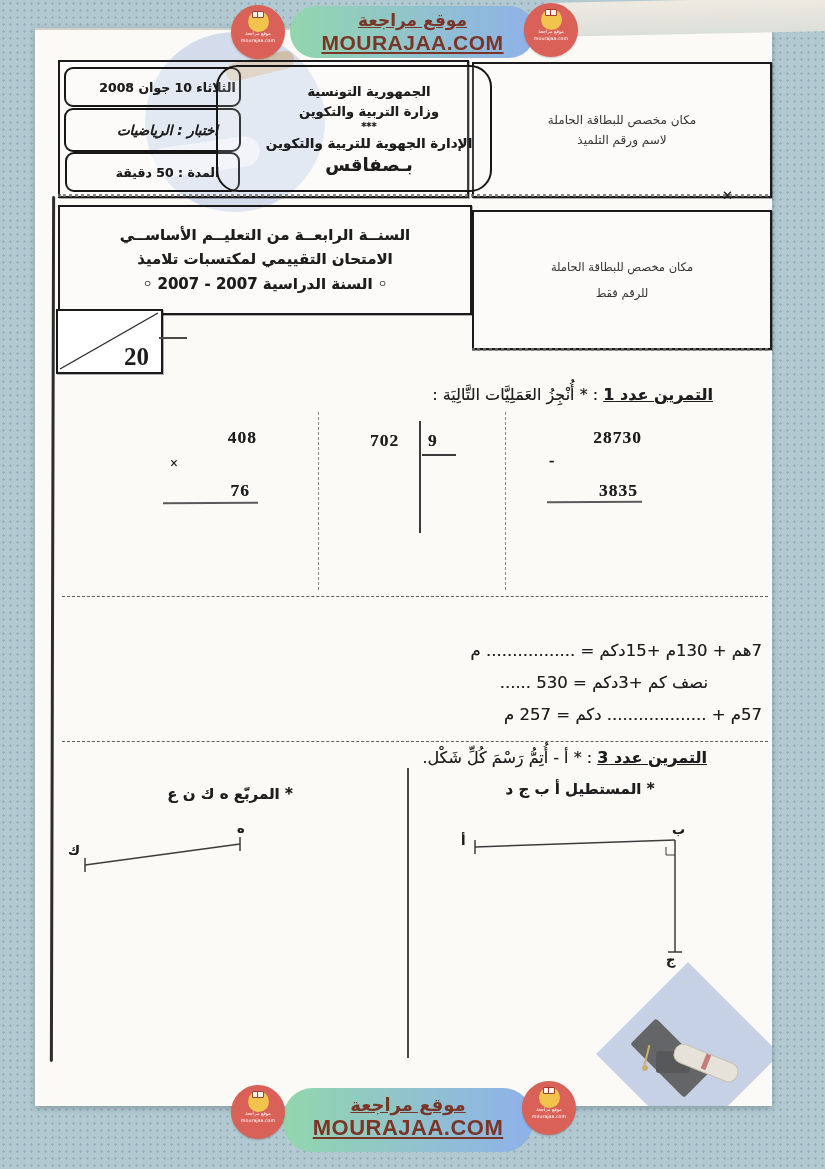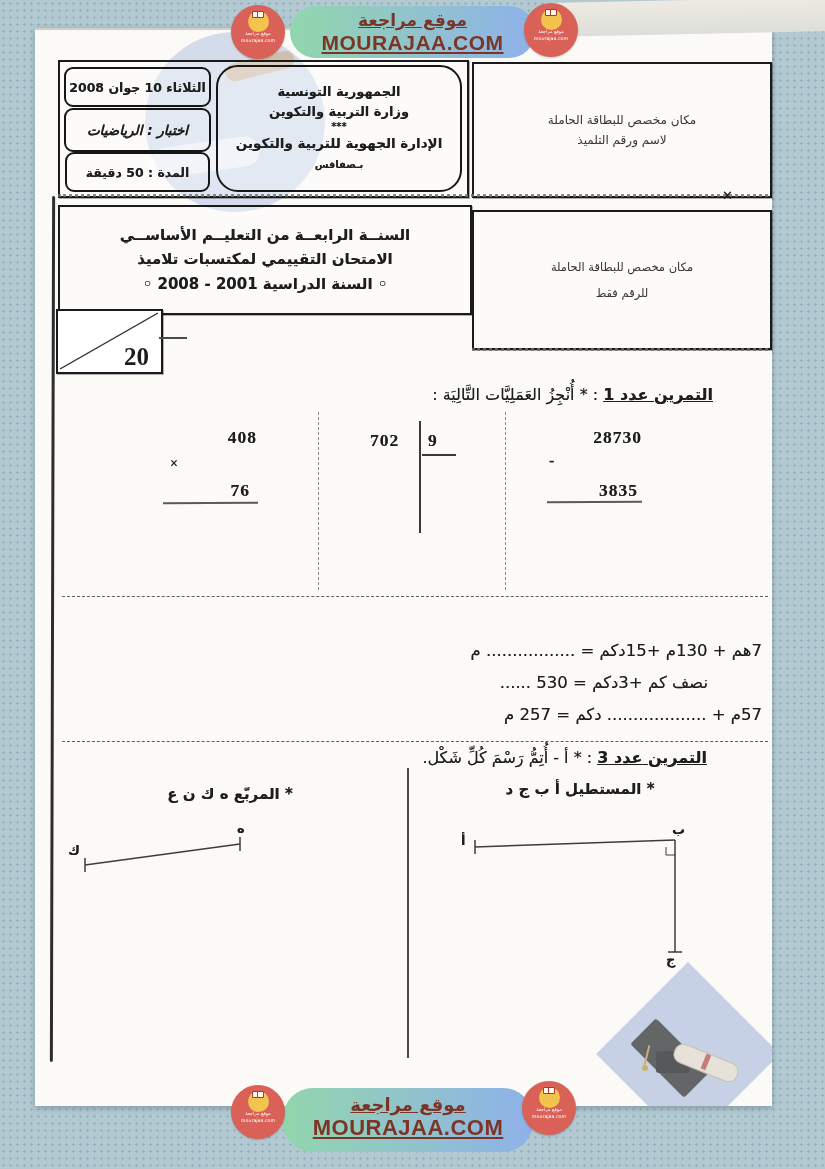--- a/index.html
+++ b/index.html
@@ -44,21 +44,21 @@
     text-align:center;box-shadow:0 1px 2px rgba(0,0,0,.2);}
   .logo-badge{width:21px;height:21px;border-radius:50%;background:#f2c44d;margin:4px auto 0;}
   .book{display:block;width:12px;height:7px;margin:6px auto 0;background:#fff8ee;border-radius:1px;
     box-shadow:inset 0 0 0 1px #a63d2c;position:relative;}
   .book:after{content:"";position:absolute;left:5px;top:0;width:1px;height:7px;background:#a63d2c;}
   .logo-txt{color:#fff;font-size:7px;line-height:7px;transform:scale(.68);transform-origin:50% 0;white-space:nowrap;}
   
   .frame{position:absolute;border:2.5px solid #1a1a1a;background:rgba(255,255,255,.25);z-index:5;
     box-shadow:1px 1px 0 rgba(0,0,0,.3);}
   .rbox{position:absolute;border:2px solid #161616;border-radius:9px;text-align:center;z-index:6;
-    background:rgba(255,255,255,.15);}
+    background:rgba(255,255,255,.15);padding-left:30px;}
   .hatch{position:absolute;border-top:3px dotted #6f6f6f;height:0;z-index:5;opacity:.8;}
   .ctr{display:flex;flex-direction:column;justify-content:center;align-items:center;}
   .scanline{position:absolute;left:51px;top:196px;width:3px;height:866px;background:#2d2d2d;
     transform:rotate(.15deg);border-radius:2px;z-index:6;}
   .num{font-family:"Liberation Serif","DejaVu Serif",serif;font-weight:bold;font-size:17.5px;
     letter-spacing:1px;z-index:5;}
   .opline{position:absolute;height:0;border-top:2px solid #5a5a5a;transform:rotate(-.4deg);z-index:5;}
   .vdash{position:absolute;width:0;border-left:1px dashed #8a8a8a;z-index:5;}
   .hdash{position:absolute;height:0;border-top:1.5px dashed #5f5f5f;z-index:5;}
   .ex-title{position:absolute;direction:rtl;white-space:nowrap;z-index:5;font-size:16px;}
@@ -121,35 +121,35 @@
   </div>
   <div class="rbox ctr ink" style="left:65px;top:152px;width:141px;height:36px;font-size:12.5px;font-weight:bold;">
     <span class="rtl">المدة : 50 دقيقة</span>
   </div>
 
   <div class="rbox ctr ink" style="left:216px;top:65px;width:242px;height:123px;border-radius:22px;border-width:2.5px;">
     <div class="rtl" style="font-size:13px;font-weight:bold;line-height:20px;">الجمهورية التونسية</div>
     <div class="rtl" style="font-size:13px;font-weight:bold;line-height:20px;">وزارة التربية والتكوين</div>
     <div style="font-size:10px;line-height:10px;font-weight:bold;">***</div>
     <div class="rtl" style="font-size:13.5px;font-weight:bold;line-height:22px;">الإدارة الجهوية للتربية والتكوين</div>
-    <div class="rtl" style="font-size:10px;font-weight:bold;line-height:22px;">بـصفاقس</div>
+    <div class="rtl" style="font-size:18px;font-weight:bold;line-height:22px;">بـصفاقس</div>
   </div>
 
   <div class="frame ctr" style="left:472px;top:62px;width:296px;height:132px;">
     <div class="rtl" style="font-size:12px;line-height:20px;color:#333;">مكان مخصص للبطاقة الحاملة</div>
     <div class="rtl" style="font-size:12px;line-height:20px;color:#333;">لاسم ورقم التلميذ</div>
   </div>
 
   <div class="hatch" style="left:58px;top:194px;width:710px;"></div>
   <div class="abs ink" style="left:722px;top:188px;font-size:13px;z-index:6;">✕</div>
 
   <div class="frame ctr" style="left:58px;top:205px;width:410px;height:106px;">
     <div class="rtl ink" style="font-size:15px;font-weight:bold;line-height:24px;">السنــة الرابعــة من التعليــم الأساســي</div>
     <div class="rtl ink" style="font-size:15px;font-weight:bold;line-height:24px;">الامتحان التقييمي لمكتسبات تلاميذ</div>
-    <div class="rtl ink" style="font-size:15px;font-weight:bold;line-height:27px;">◦ السنة الدراسية 2001 - 2008 ◦</div>
+    <div class="rtl ink" style="font-size:15px;font-weight:bold;line-height:27px;">◦ السنة الدراسية 2007 - 2007 ◦</div>
   </div>
 
   <div class="frame ctr" style="left:472px;top:210px;width:296px;height:136px;">
     <div class="rtl" style="font-size:11.5px;line-height:26px;color:#333;">مكان مخصص للبطاقة الحاملة</div>
     <div class="rtl" style="font-size:11.5px;line-height:26px;color:#333;">للرقم فقط</div>
   </div>
   <div class="hatch" style="left:472px;top:348px;width:296px;"></div>
 
   <div class="frame" style="left:56px;top:309px;width:103px;height:61px;background:#fff;">
     <svg width="103" height="61" style="left:0;top:0;">

